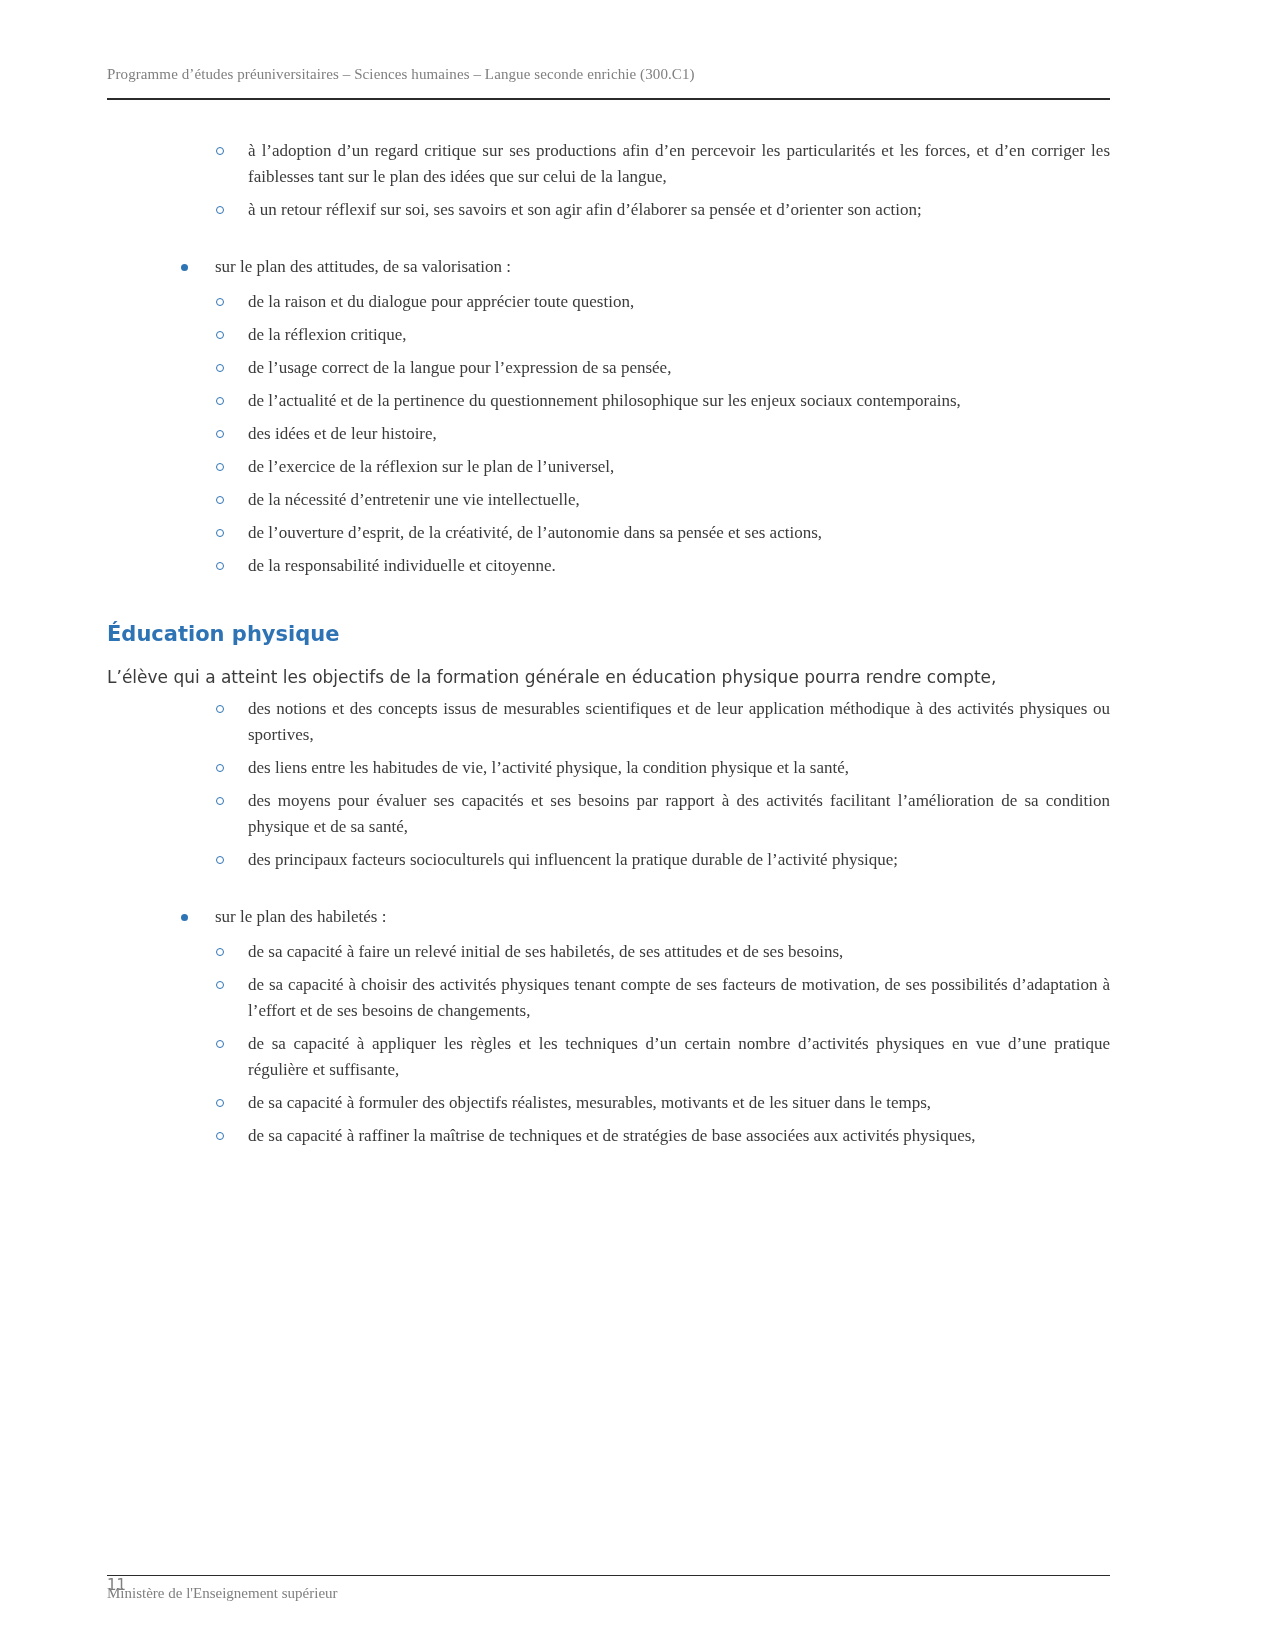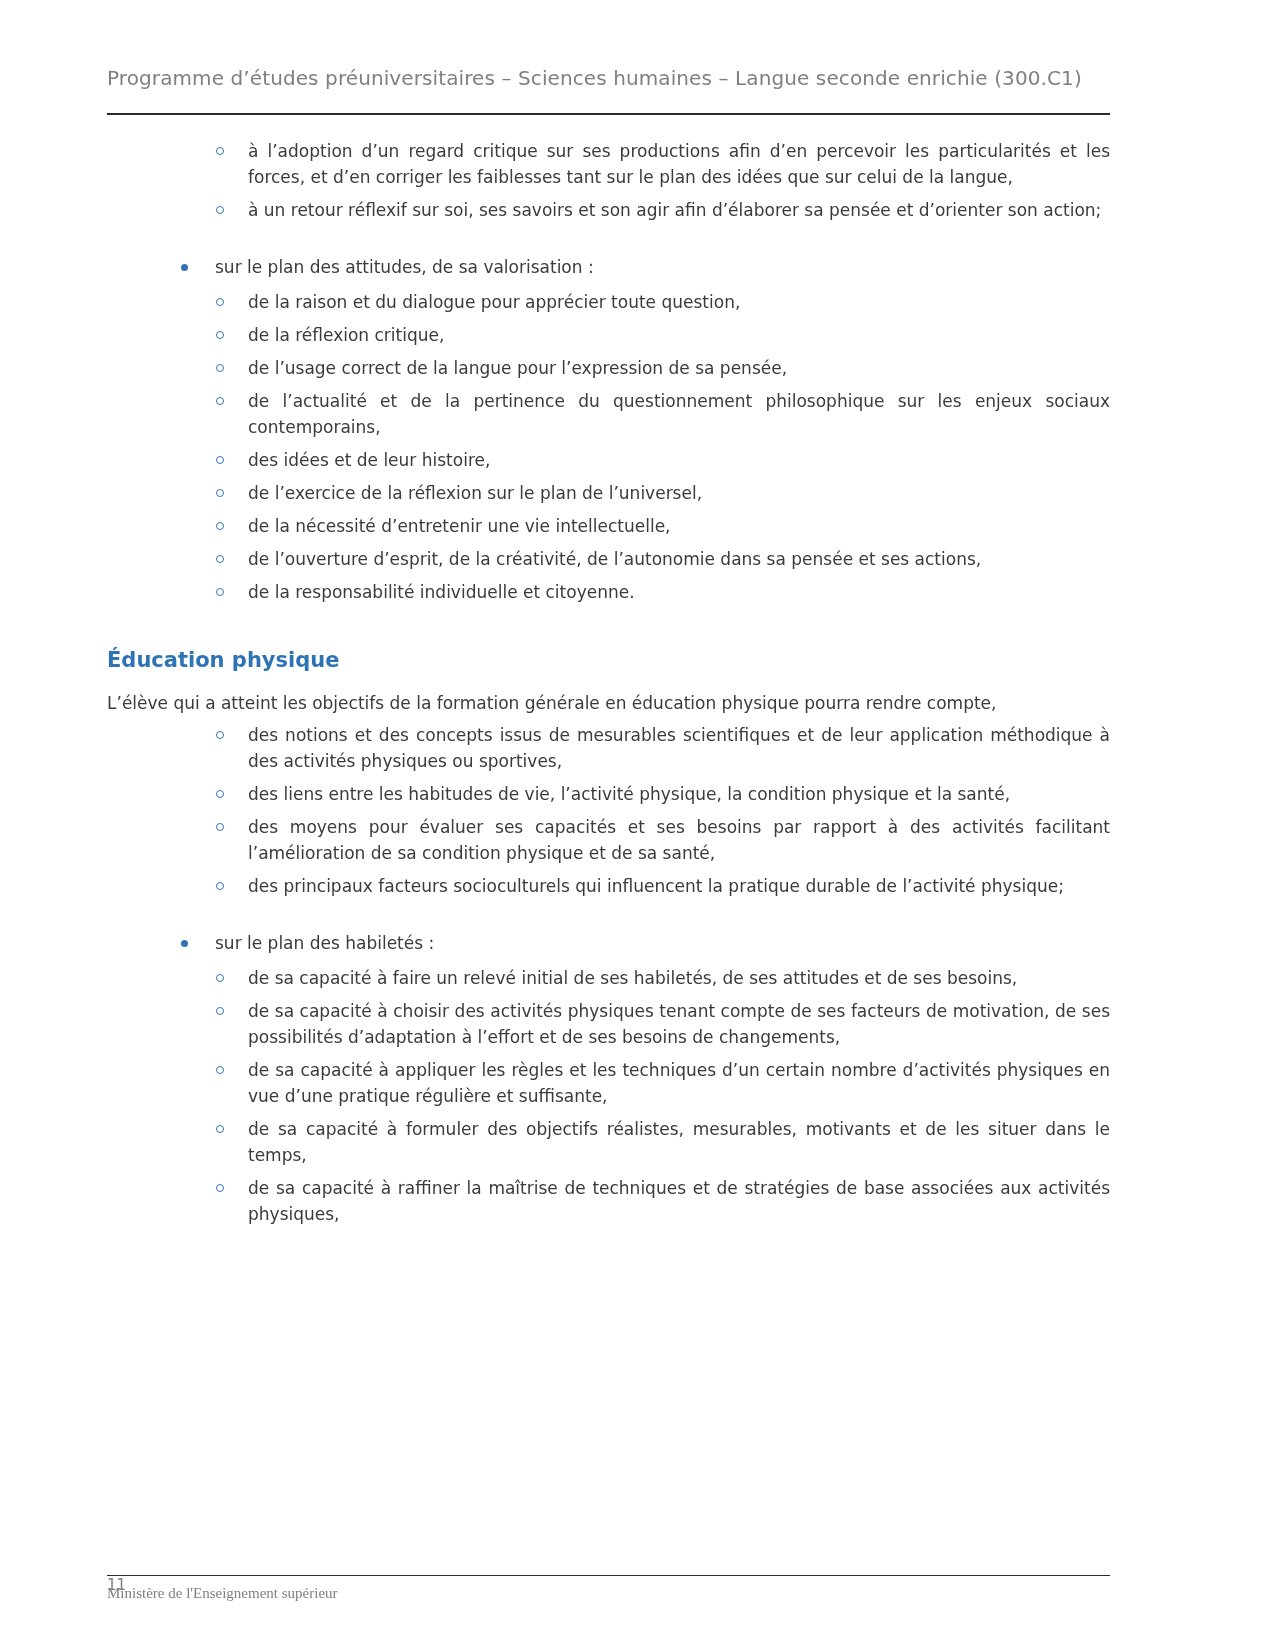--- a/index.html
+++ b/index.html
@@ -15,39 +15,40 @@
     color: var(--text-color, #3b3b3b);
   }
   
   .header {
     position: absolute;
     top: 66px;
     left: 107px;
     right: 165px;
   }
   .header-title {
-    font-size: 20px;
+    font-size: 15px;
     color: var(--muted, #7f7f7f);
-    padding-bottom: 23px;
+    padding-bottom: 15px;
     letter-spacing: 0.1px;
+    font-family: Liberation Serif, serif;
   }
   .header-rule {
     height: 0;
     border-bottom: 2px solid var(--rule-color, #2b2b2b);
   }
   
   .content {
     position: absolute;
     top: 138px;
     left: 107px;
     right: 165px;
     font-size: 17px;
     line-height: 26px;
   }
-  .li { display: flex; align-items: flex-end; }
+  .li { display: flex; align-items: flex-end; font-family: Liberation Serif, serif; }
   .sub { margin-left: 108px; margin-bottom: 7px; }
   .lvl1 { margin-left: 73px; margin-top: 31px; margin-bottom: 9px; }
   .m2 { flex: 0 0 33px; position: relative; align-self: stretch; }
   .m2::before {
     content: "";
     position: absolute;
     left: 1px; top: 9px;
     width: 8px; height: 8px;
     border: 1.5px solid var(--bullet-blue, #2e74b5);
     border-radius: 50%;

